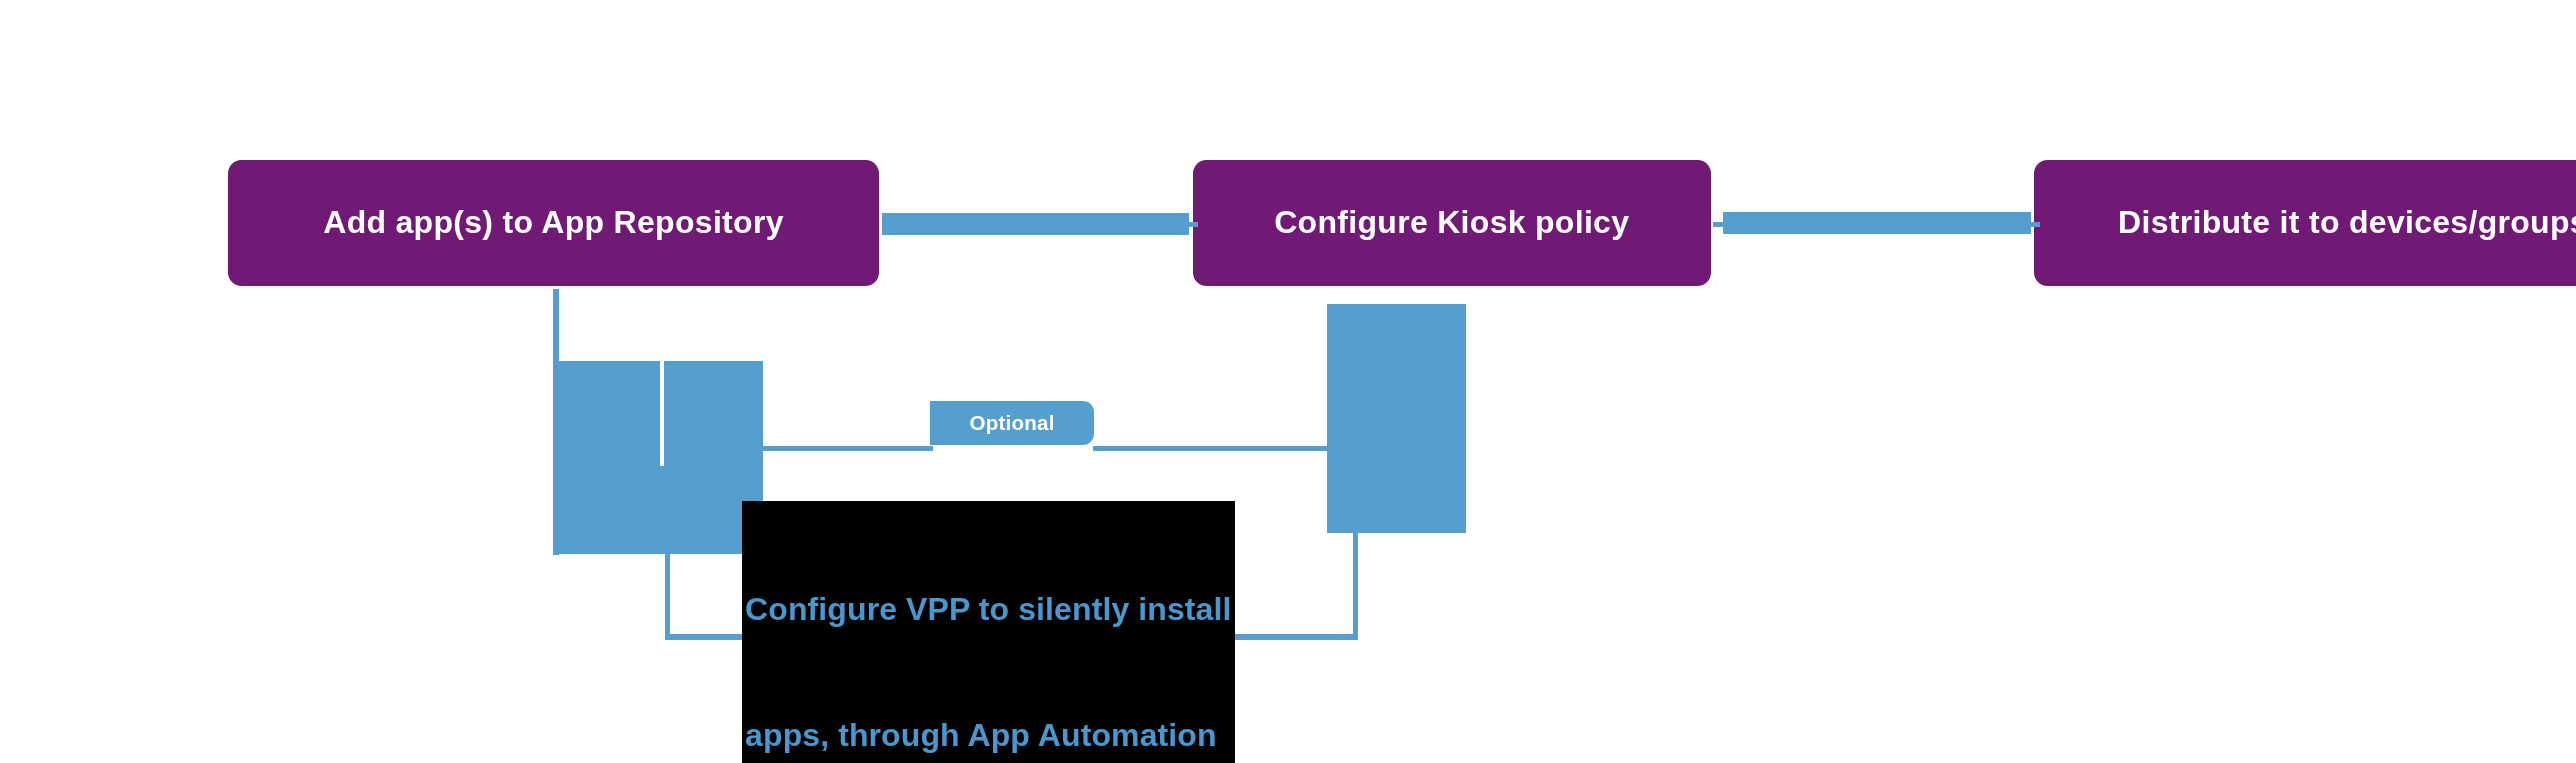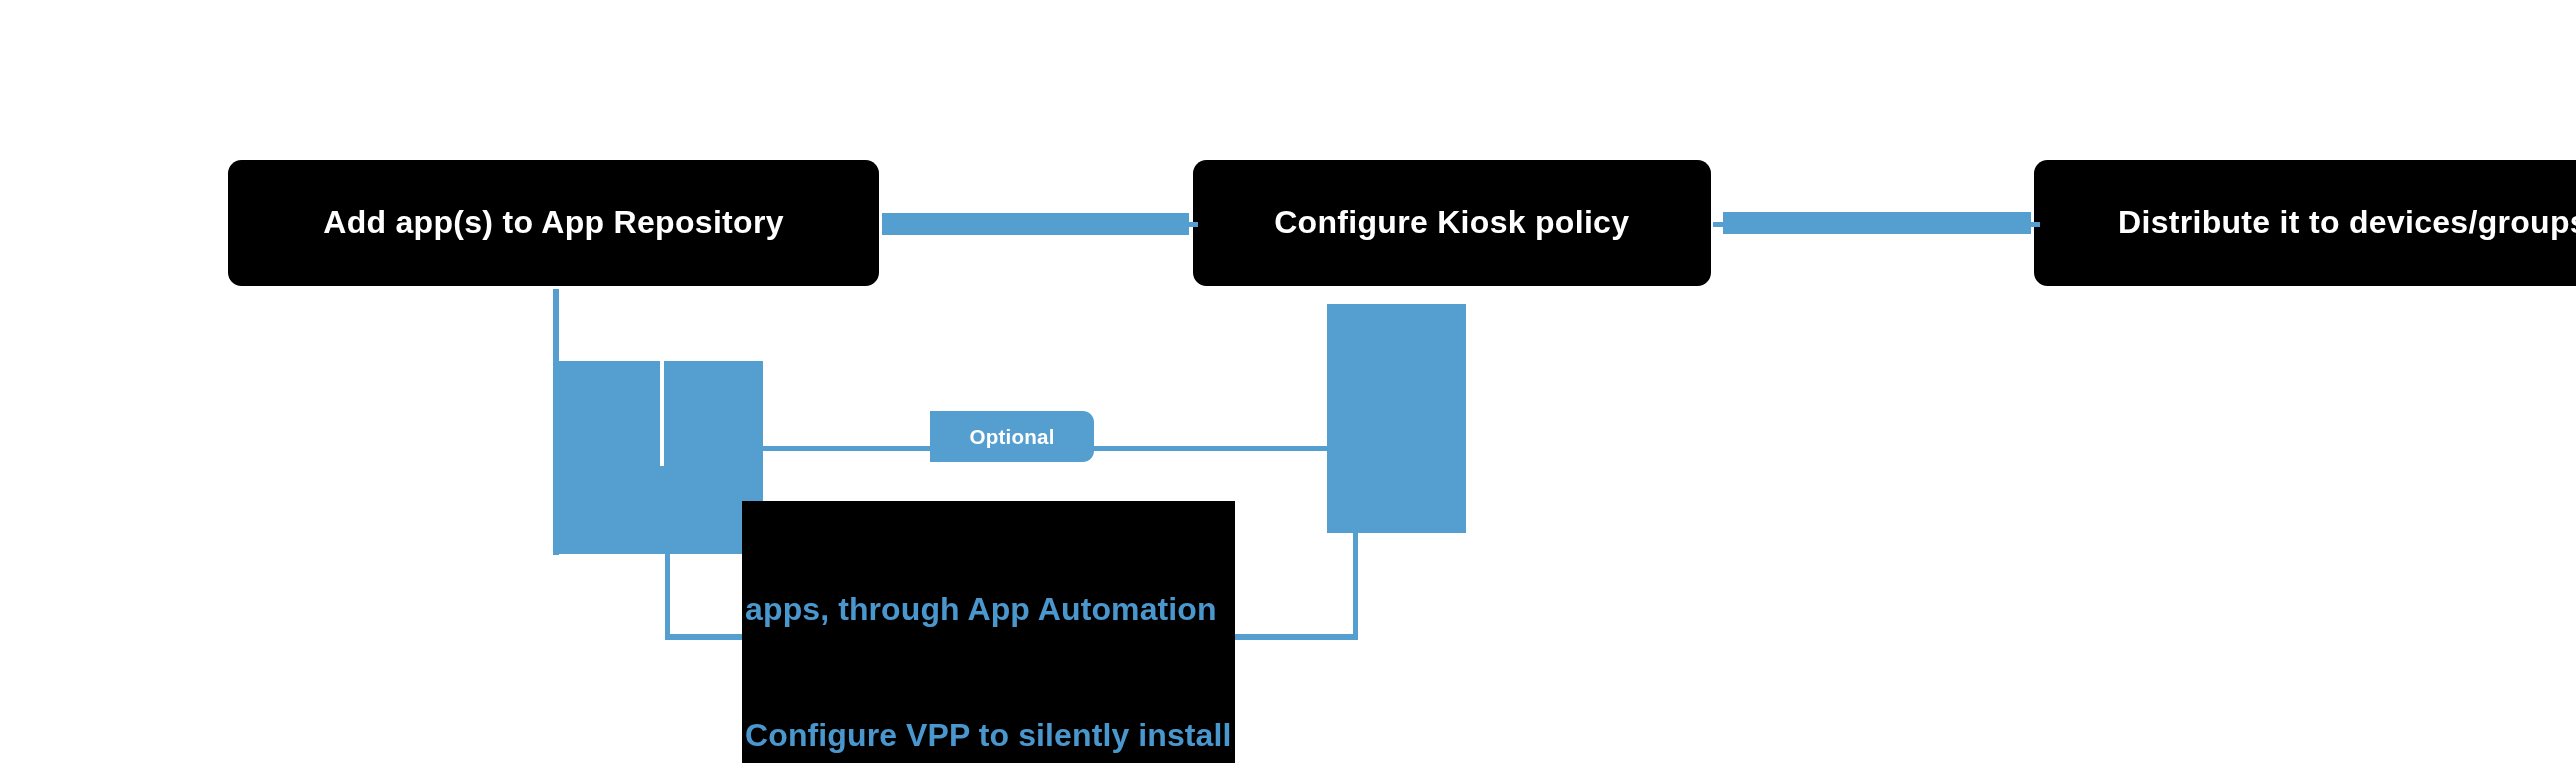--- a/index.html
+++ b/index.html
@@ -28,21 +28,21 @@
     justify-content: center;
     text-align: center;
     color: #ffffff;
     font-weight: bold;
     font-size: 32px;
     line-height: 1.22;
     letter-spacing: 0.3px;
     padding: 0 17.5px;
     font-family: "Liberation Sans", sans-serif;
   }
-  .pbox.blue  { background: #000000; }
+  .pbox.blue  { background: #701a75; }
 
   
   .hconn {
     position: absolute;
     background: #549ED0;
     height: 21.6px;
   }
   
   .nub {
     position: absolute;
@@ -124,27 +124,27 @@
   <div class="vsplit" style="left:660px; top:361px; height:105px;"></div>
 
   <div class="vblock" style="left:1327px; top:304px; width:139px; height:229px;"></div>
 
   <div class="tline" style="left:553px; top:289px; width:5.7px; height:266px;"></div>
 
   <div class="tline" style="left:758px; top:446px; width:175px; height:5.2px;"></div>
 
   <div class="tline" style="left:1093px; top:446px; width:237px; height:5.2px;"></div>
 
-  <div class="badge" style="left:930px; top:411px; width:164px; height:51px;">
+  <div class="badge" style="left:930px; top:401px; width:164px; height:44px;">
     <span>Optional</span>
   </div>
 
   <div class="tline" style="left:665px; top:550px; width:5.2px; height:89px;"></div>
   <div class="tline" style="left:665px; top:634px; width:693px; height:5.7px;"></div>
   <div class="tline" style="left:1353px; top:531px; width:5.2px; height:109px;"></div>
 
   <div class="note" style="left:742px; top:501px; padding:2.1px 3.1px;">
+    <span style="display:block;">Configure VPP to silently install</span>
     <span style="display:block;">apps, through App Automation</span>
-    <span style="display:block;">Configure VPP to silently install</span>
   </div>
 
 </div>
 
 
 </body></html>

